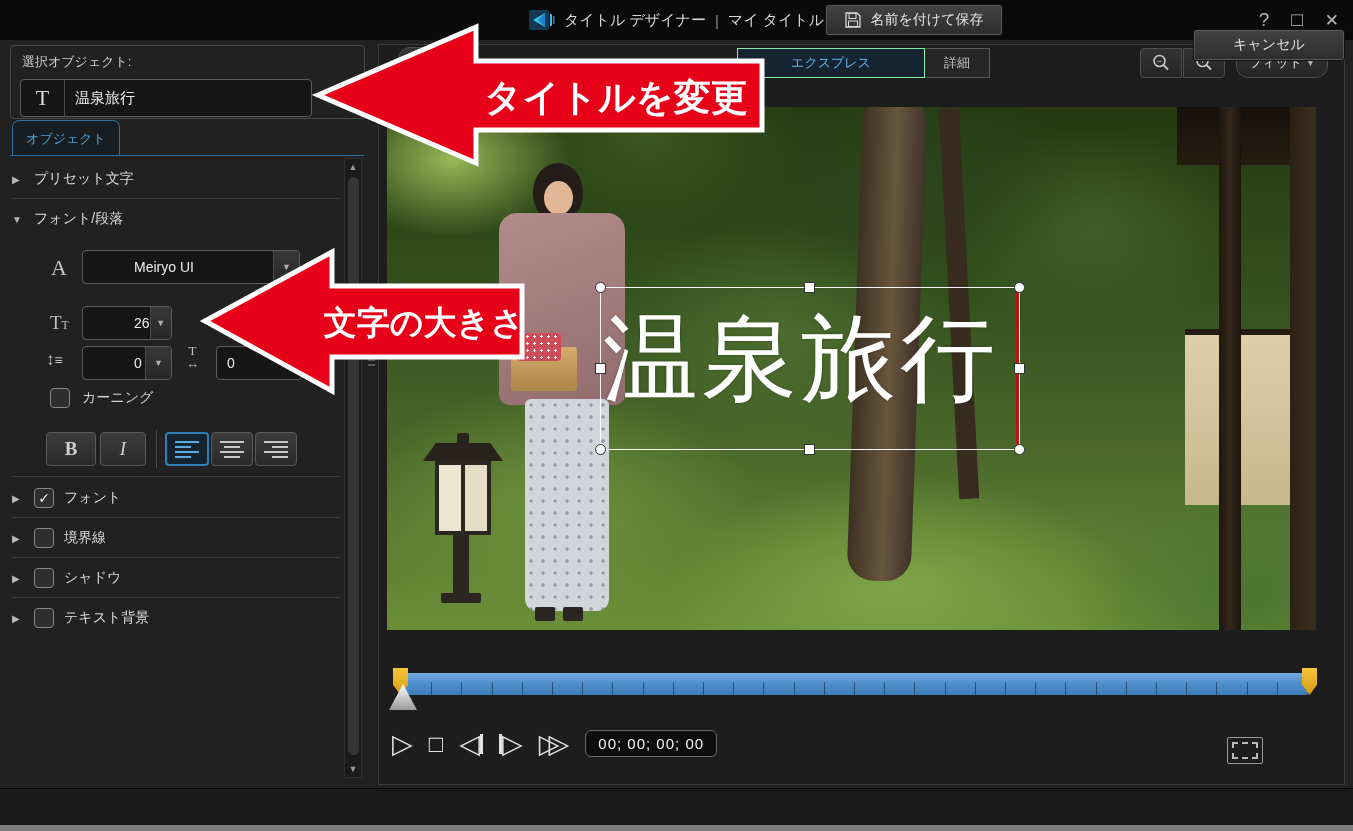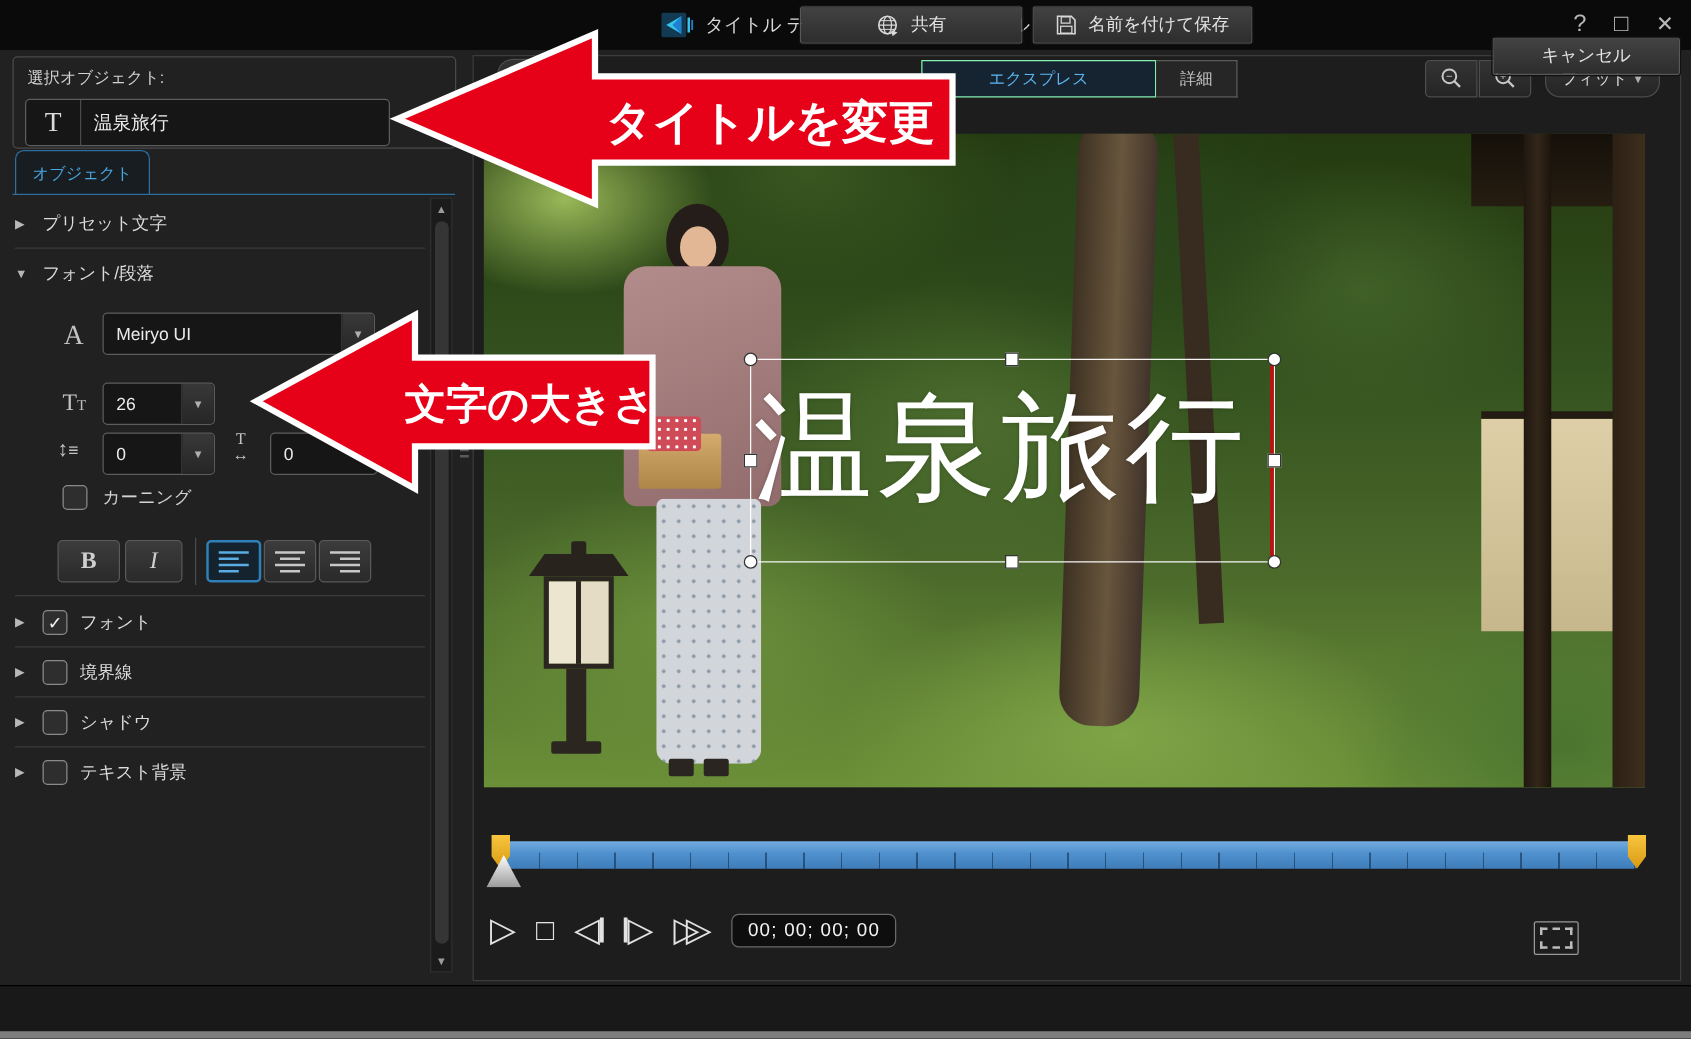--- a/index.html
+++ b/index.html
@@ -12,21 +12,21 @@
   .titlebar { position:absolute; left:0; top:0; width:1353px; height:40px; background:#0a0a0a;
     color:#d8d8d8; }
   .titlebar-center { position:absolute; left:0; right:0; top:0; height:40px; display:flex;
     align-items:center; justify-content:center; gap:9px; font-size:15px; }
   .win-controls { position:absolute; right:14px; top:0; height:40px; display:flex; align-items:center;
     gap:22px; color:#b8b8b8; font-size:19px; }
 
   
   .group-box { position:absolute; border:1px solid #4a4a4a; border-radius:4px; }
   .lbl { color:#d2d2d2; font-size:13px; }
-  .combo { background:#161616; border:1px solid #5c5c5c; border-radius:4px; color:#ececec; }
+  .combo { background:#161616; border:1px solid #5c5c5c; border-radius:4px; color:#ececec;padding-left:41px; }
   .tab-obj { position:absolute; left:12px; top:120px; width:108px; height:36px;
     background:#181d21; border:1px solid #2c6e9e; border-bottom:none; border-radius:7px 7px 0 0;
     color:#4aa6df; font-size:13px; display:flex; align-items:center; justify-content:center; }
   .blue-underline { position:absolute; left:10px; top:155px; width:354px; height:1px; background:#2c6e9e; }
   .sect-row { position:absolute; left:12px; width:328px; display:flex; align-items:center; gap:10px;
     color:#dcdcdc; font-size:14px; }
   .tri { color:#b8b8b8; font-size:10px; width:12px; }
   .sep { position:absolute; left:12px; width:328px; height:1px; background:#3a3a3a; }
   .checkbox { width:20px; height:20px; border:1px solid #8a8a8a; border-radius:4px; background:#2e2e2e;
     display:flex; align-items:center; justify-content:center; color:#f0f0f0; font-size:14px; }
@@ -369,31 +369,20 @@
         <span>▷</span>
         <span style="margin-left:-11px;">▷</span>
       </span>
     <span class="timecode">00; 00; 00; 00</span>
   </div>
   <div class="abs" style="left:1227px; top:737px; width:36px; height:27px; border:1px solid #999; border-radius:2px; display:flex; align-items:center; justify-content:center;">
     <span style="width:26px; height:17px; border:2px dashed #bbb;"></span>
   </div>
 
   <div class="footer"></div>
-  <div class="foot-btn" style="left:640px; width:178px;">
-    <svg width="18" height="18" viewBox="0 0 18 18">
-      <circle cx="9" cy="9" r="7" fill="none" stroke="#d8d8d8" stroke-width="1.3"></circle>
-      <ellipse cx="9" cy="9" rx="3.2" ry="7" fill="none" stroke="#d8d8d8" stroke-width="1"></ellipse>
-      <line x1="2" y1="9" x2="16" y2="9" stroke="#d8d8d8" stroke-width="1"></line>
-      <line x1="3" y1="5.5" x2="15" y2="5.5" stroke="#d8d8d8" stroke-width=".8"></line>
-      <line x1="3" y1="12.5" x2="15" y2="12.5" stroke="#d8d8d8" stroke-width=".8"></line>
-      <polygon points="12,13 17,15 13,18" fill="#d8d8d8"></polygon>
-    </svg>
-    <span>共有</span>
-  </div>
   <div class="foot-btn" style="left:826px; width:176px;">
     <svg width="16" height="16" viewBox="0 0 16 16">
       <path d="M1 1 h11 l3 3 v11 h-14 z" fill="none" stroke="#d8d8d8" stroke-width="1.3"></path>
       <rect x="4" y="1.5" width="7" height="5" fill="none" stroke="#d8d8d8" stroke-width="1"></rect>
       <rect x="3.5" y="9" width="9" height="5.5" fill="none" stroke="#d8d8d8" stroke-width="1"></rect>
     </svg>
     <span>名前を付けて保存</span>
   </div>
   <div class="foot-btn" style="left:1194px; width:150px;margin-top:25px;">
     <span>キャンセル</span>

